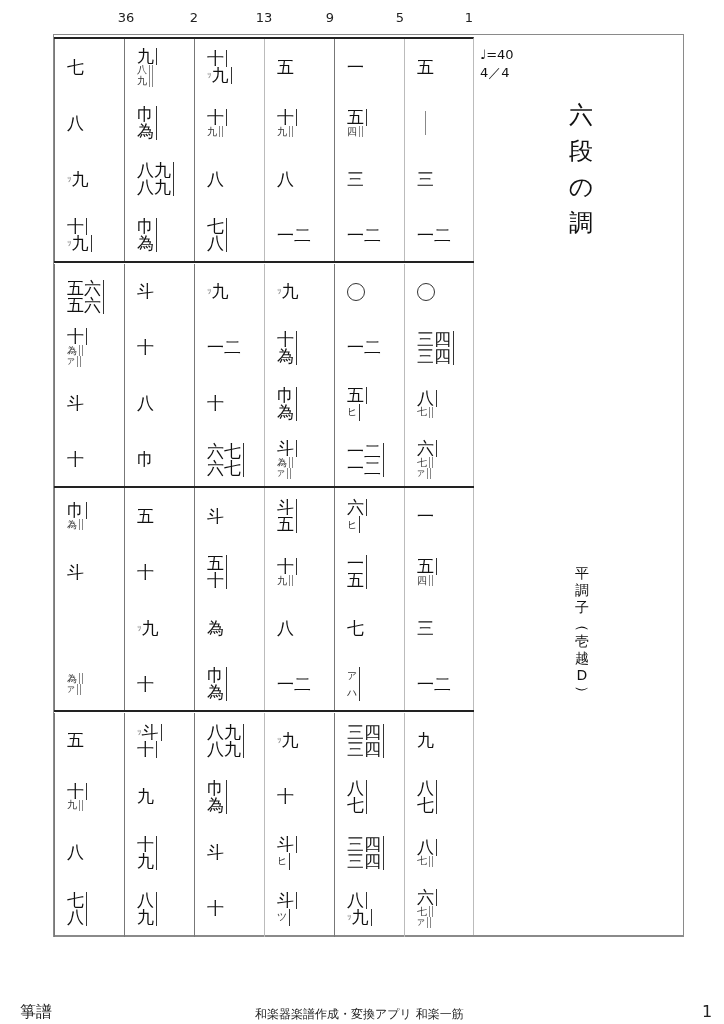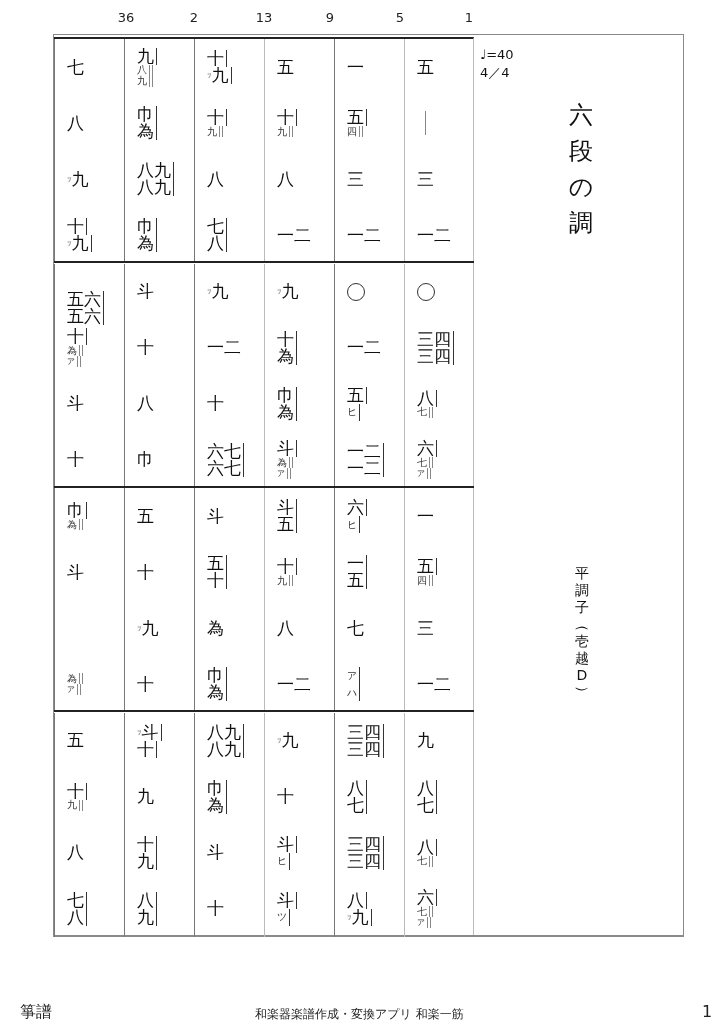--- a/index.html
+++ b/index.html
@@ -240,21 +240,21 @@
         </div>
         <div class="beat" style="top: 168px;">
           <div class="line">
             <span class="glyph">一二</span>
           </div>
         </div>
       </div>
     </div>
     <div class="band divider" style="top: 224.5px;">
       <div class="gcol" style="left: 0px; border-left: 1px solid rgb(119, 119, 119);">
-        <div class="beat" style="top: 16px; text-align: right;">
+        <div class="beat" style="top: 5px; text-align: right;">
           <div class="line">
             <span class="glyph">五六</span>
             <span class="bar"></span>
           </div>
           <div class="line">
             <span class="glyph">五六</span>
             <span class="bar"></span>
           </div>
         </div>
         <div class="beat" style="top: 56px;">

